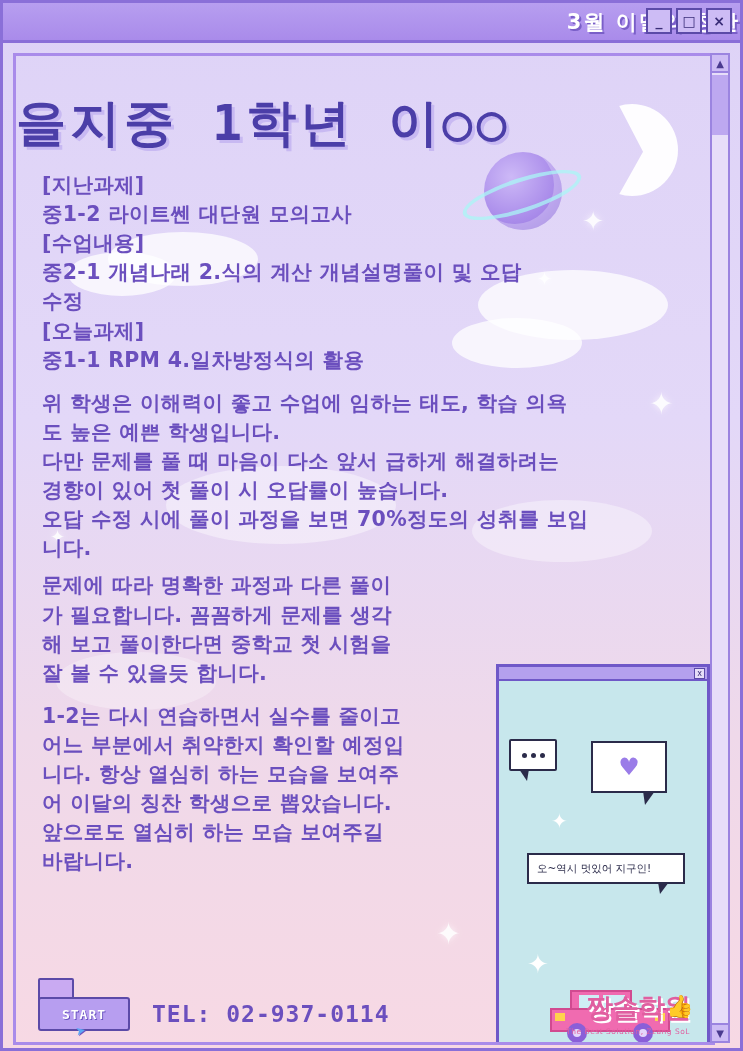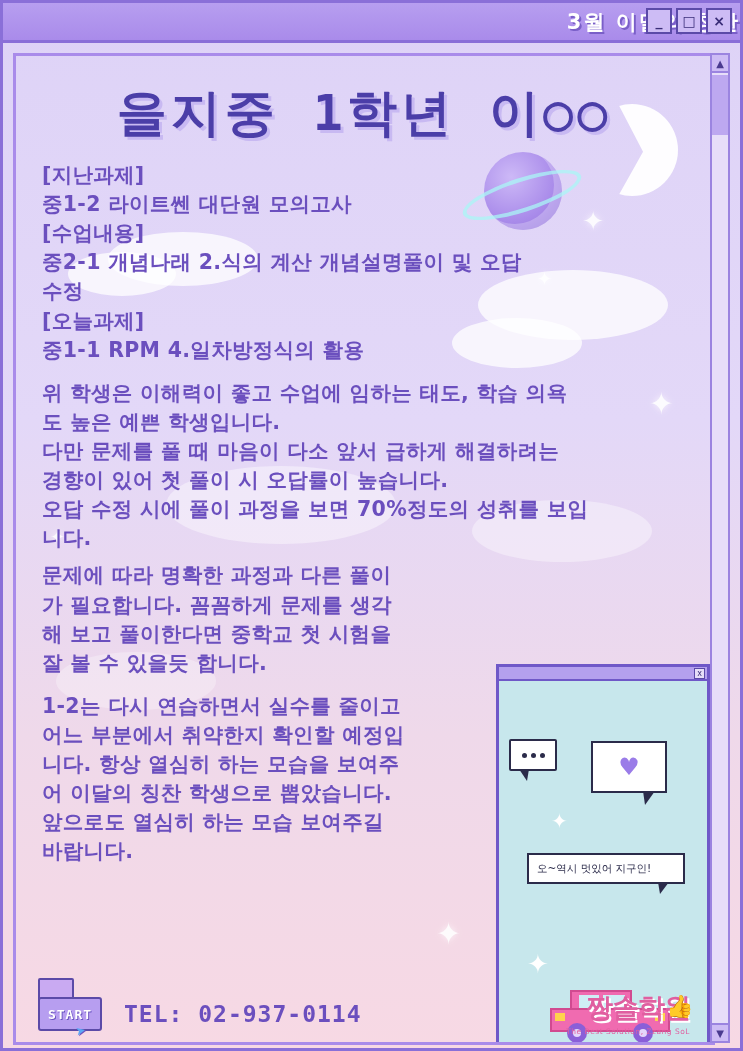--- a/index.html
+++ b/index.html
@@ -124,22 +124,22 @@
     color: #ffffff;
     font-size: 26px;
     opacity: .9;
     text-shadow: 0 0 6px rgba(255,255,255,.8);
   }
 
   
   .headline {
     position: relative;
     z-index: 10;
-    text-align: center;
-    padding: 24px 0 4px 0;
+    text-align: left;
+    padding: 34px 0 4px 0;
     font-family: "DejaVu Sans Mono", monospace;
     font-size: 50px;
     font-weight: bold;
     letter-spacing: 4px;
     color: #4b3ea8;
     text-shadow: 3px 3px 0 #c8b9f2;
   }
 
   
   .text-block {
@@ -260,21 +260,21 @@
     position: absolute;
     left: 0; bottom: 0;
     width: 100%;
     height: 56px;
     display: flex;
     align-items: center;
     z-index: 30;
     padding-left: 22px;
   }
   .start-btn {
-    width: 64px; height: 34px;
+    width: 92px; height: 34px;
     background: #b79ef0;
     border: 2px solid #5b4aa8;
     border-radius: 3px;
     display: flex; align-items: center; justify-content: center;
     color: #ffffff;
     font-family: "DejaVu Sans Mono", monospace;
     font-size: 13px;
     font-weight: bold;
     letter-spacing: 1px;
     text-shadow: 1px 1px 0 #6a54c0;

